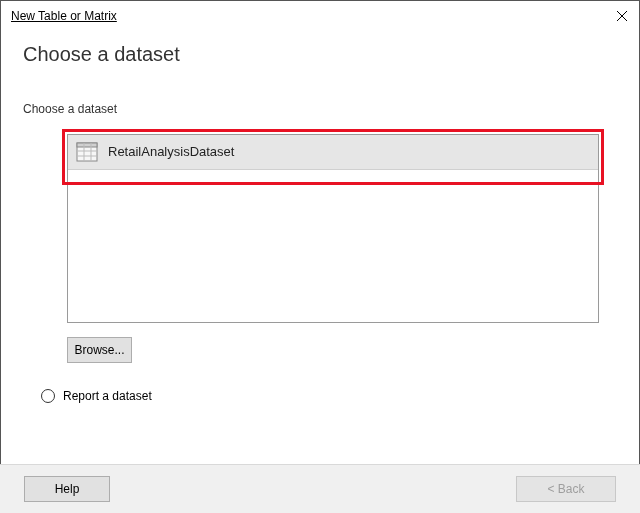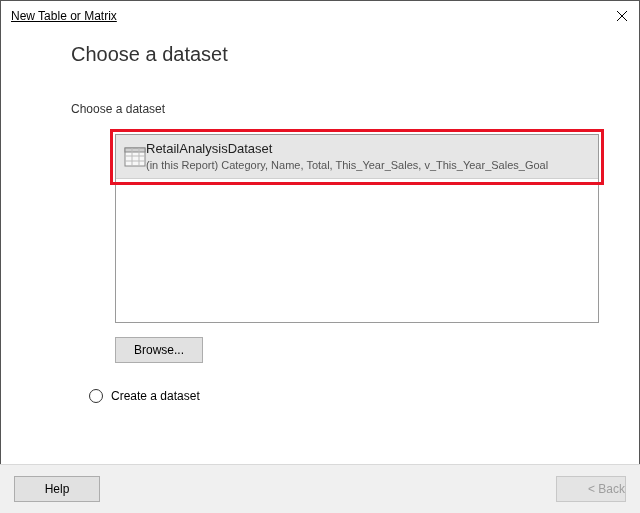--- a/index.html
+++ b/index.html
@@ -30,21 +30,21 @@
     }
     .close-icon {
       width: 14px;
       height: 14px;
       display: flex;
       align-items: center;
       justify-content: center;
       cursor: pointer;
     }
     .content {
-      padding: 14px 34px 0 70px;
+      padding: 14px 34px 0 22px;
     }
     .page-title {
       font-size: 20px;
       font-weight: 400;
       color: #333;
       margin-bottom: 36px;
     }
     .section-label {
       font-size: 12px;
       color: #333;
@@ -71,21 +71,21 @@
       height: 189px;
       overflow: auto;
     }
     .dataset-item {
       display: flex;
       align-items: center;
       padding: 6px 8px;
       background: #e6e6e6;
       border-bottom: 1px solid #d0d0d0;
       cursor: pointer;
-      gap: 0;
+      gap: 10px;
     }
     .dataset-icon {
       width: 22px;
       height: 22px;
       flex-shrink: 0;
       display: flex;
       align-items: center;
       justify-content: center;
     }
     .dataset-text {
@@ -97,21 +97,21 @@
       font-size: 13px;
       color: #222;
     }
     .dataset-fields {
       font-size: 11px;
       color: #555;
     }
     .browse-btn {
       margin-top: 14px;
       margin-left: 44px;
-      width: 88px;
+      width: 65px;
       height: 26px;
       background: #e1e1e1;
       border: 1px solid #adadad;
       font-size: 12px;
       cursor: pointer;
     }
     .radio-row {
       margin-top: 26px;
       margin-left: 18px;
       display: flex;
@@ -129,34 +129,33 @@
     .footer {
       position: absolute;
       bottom: 0;
       left: 0;
       right: 0;
       height: 49px;
       background: #f0f0f0;
       border-top: 1px solid #d9d9d9;
       display: flex;
       align-items: center;
-      padding: 0 14px;
+      padding: 0 24px;
     }
     .footer-spacer {
       flex: 1;
     }
     .footer-btn {
-      width: 70px;
+      width: 100px;
       height: 26px;
       margin-left: 8px;
       background: #e1e1e1;
       border: 1px solid #adadad;
       font-size: 12px;
       cursor: pointer;
-      text-align: right;
     }
     .footer-btn.disabled {
       color: #9e9e9e;
       border-color: #c8c8c8;
       background: #e4e4e4;
       cursor: default;
     }
     .help-btn {
       width: 86px;
       height: 26px;
@@ -192,31 +191,30 @@
             <rect x="1" y="1" width="20" height="18" fill="#f7f7f7" stroke="#888" stroke-width="1"></rect>
             <rect x="1" y="1" width="20" height="4" fill="#d0d0d0" stroke="#888" stroke-width="1"></rect>
             <line x1="1" y1="9" x2="21" y2="9" stroke="#bbb" stroke-width="1"></line>
             <line x1="1" y1="14" x2="21" y2="14" stroke="#bbb" stroke-width="1"></line>
             <line x1="8" y1="1" x2="8" y2="19" stroke="#bbb" stroke-width="1"></line>
             <line x1="15" y1="1" x2="15" y2="19" stroke="#bbb" stroke-width="1"></line>
           </svg>
         </div>
         <div class="dataset-text">
           <div class="dataset-name">RetailAnalysisDataset</div>
-          <div class="dataset-fields">(in this Report) Category, Name, Total, This_Year_Sales, v_This_Year_Sales_Goal</div>
         </div>
       </div>
     </div>
   </div>
 
   <button class="browse-btn">Browse...</button>
 
   <div class="radio-row">
     <div class="radio-circle"></div>
-    <span>Create a dataset</span>
+    <span>Report a dataset</span>
   </div>
 </div>
 
 <div class="footer">
   <button class="help-btn">Help</button>
   <div class="footer-spacer"></div>
   <button class="footer-btn disabled">&lt; Back</button>
 </div>
 
 </body></html>

